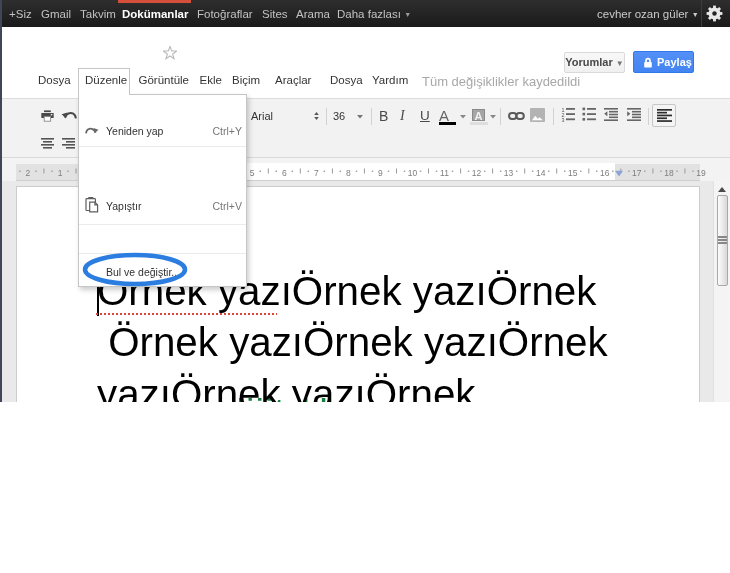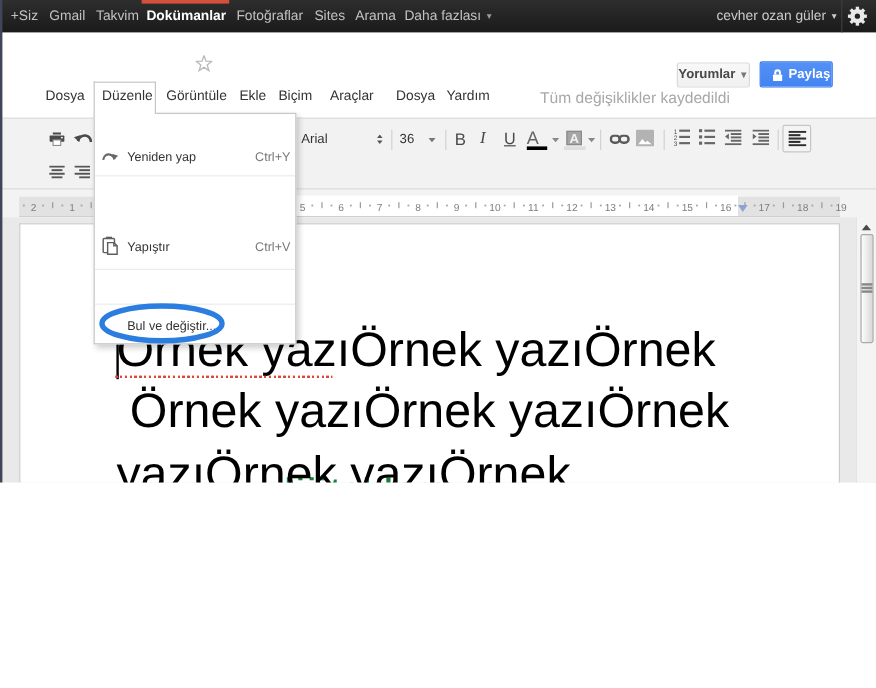--- a/index.html
+++ b/index.html
@@ -6,21 +6,21 @@
 html,body { width:730px; height:573px; overflow:hidden; }
 body { font-family:"Liberation Sans",sans-serif; background:#fff; }
 #win { position:relative; width:730px; height:402px; overflow:hidden; }
 .abs { position:absolute; }
 #topbar { left:0; top:0; width:730px; height:27px; background:linear-gradient(#2e2e2e,#1a1a1a); }
 #topbar span.t { position:absolute; top:8px; font-size:11.5px; color:#c2c2c2; white-space:nowrap; }
 .car { font-size:7px; position:relative; top:-1.5px; color:#9a9a9a; }
 #redstrip { left:118px; top:0; width:73px; height:3px; background:#d5503b; }
 #tbsep { left:701px; top:0px; width:1px; height:27px; background:#3d3d3d; }
 #title { left:38px; top:43.5px; font-size:17px; color:#1c1c1c; letter-spacing:0.2px; }
-#saved { left:422px; top:74px; font-size:13px; color:#a8a8a8;margin-left:28px; }
+#saved { left:422px; top:74px; font-size:13px; color:#a8a8a8; }
 .mi { position:absolute; top:73.5px; font-size:11.5px; color:#333; }
 #btn-yorum { left:564px; top:52px; width:61px; height:21px; border:1px solid #d9d9d9; border-radius:2px;
   background:linear-gradient(#f8f8f8,#f0f0f0); font-size:11px; font-weight:bold; color:#484848;
   text-align:center; line-height:19px; }
 #btn-paylas { left:633px; top:51px; width:61px; height:22px; border:1px solid #3079ed; border-radius:2px;
   background:linear-gradient(#5490f6,#4284f2); font-size:11px; font-weight:bold; color:#fff;
   line-height:20px; padding-left:23px; }
 #toolbar { left:0; top:98px; width:730px; height:60px; background:#f2f2f2;
   border-top:1px solid #dcdcdc; border-bottom:1px solid #d8d8d8; }
 .tdiv { position:absolute; top:108px; width:1px; height:17px; background:#d2d2d2; }

